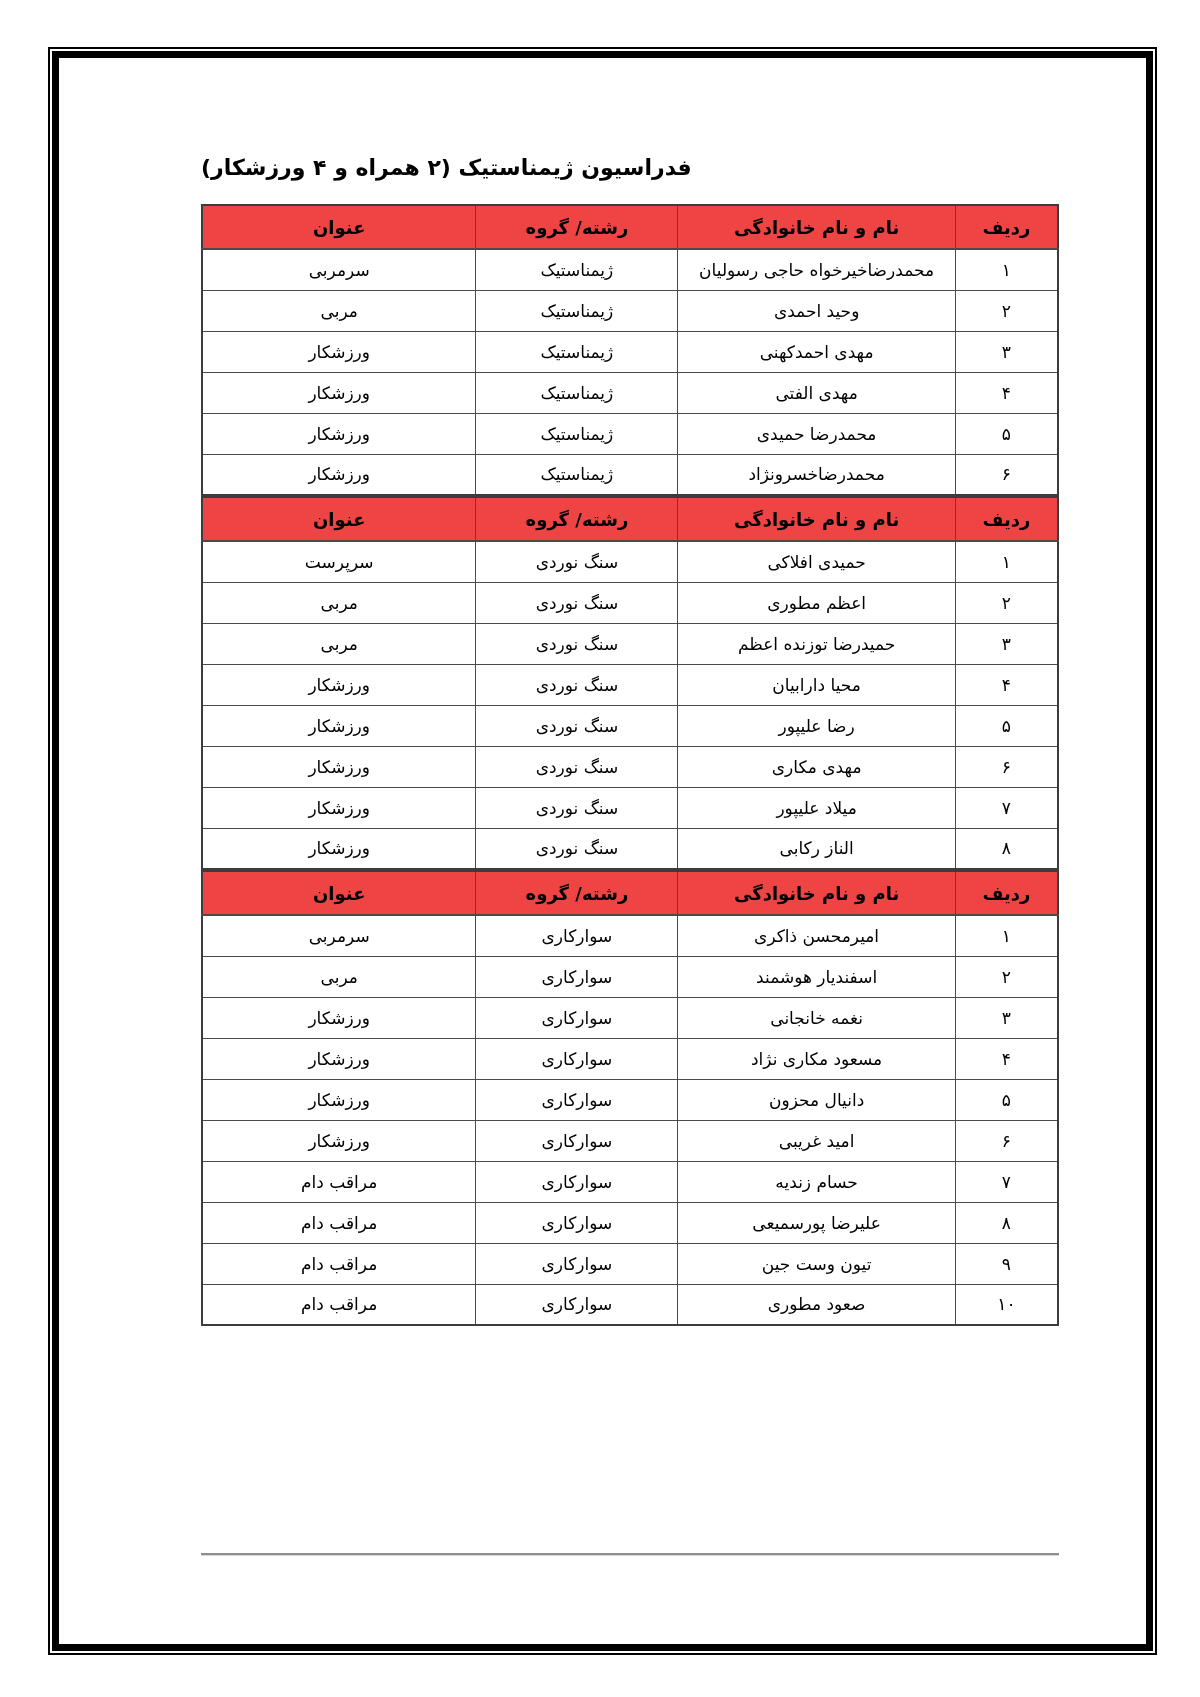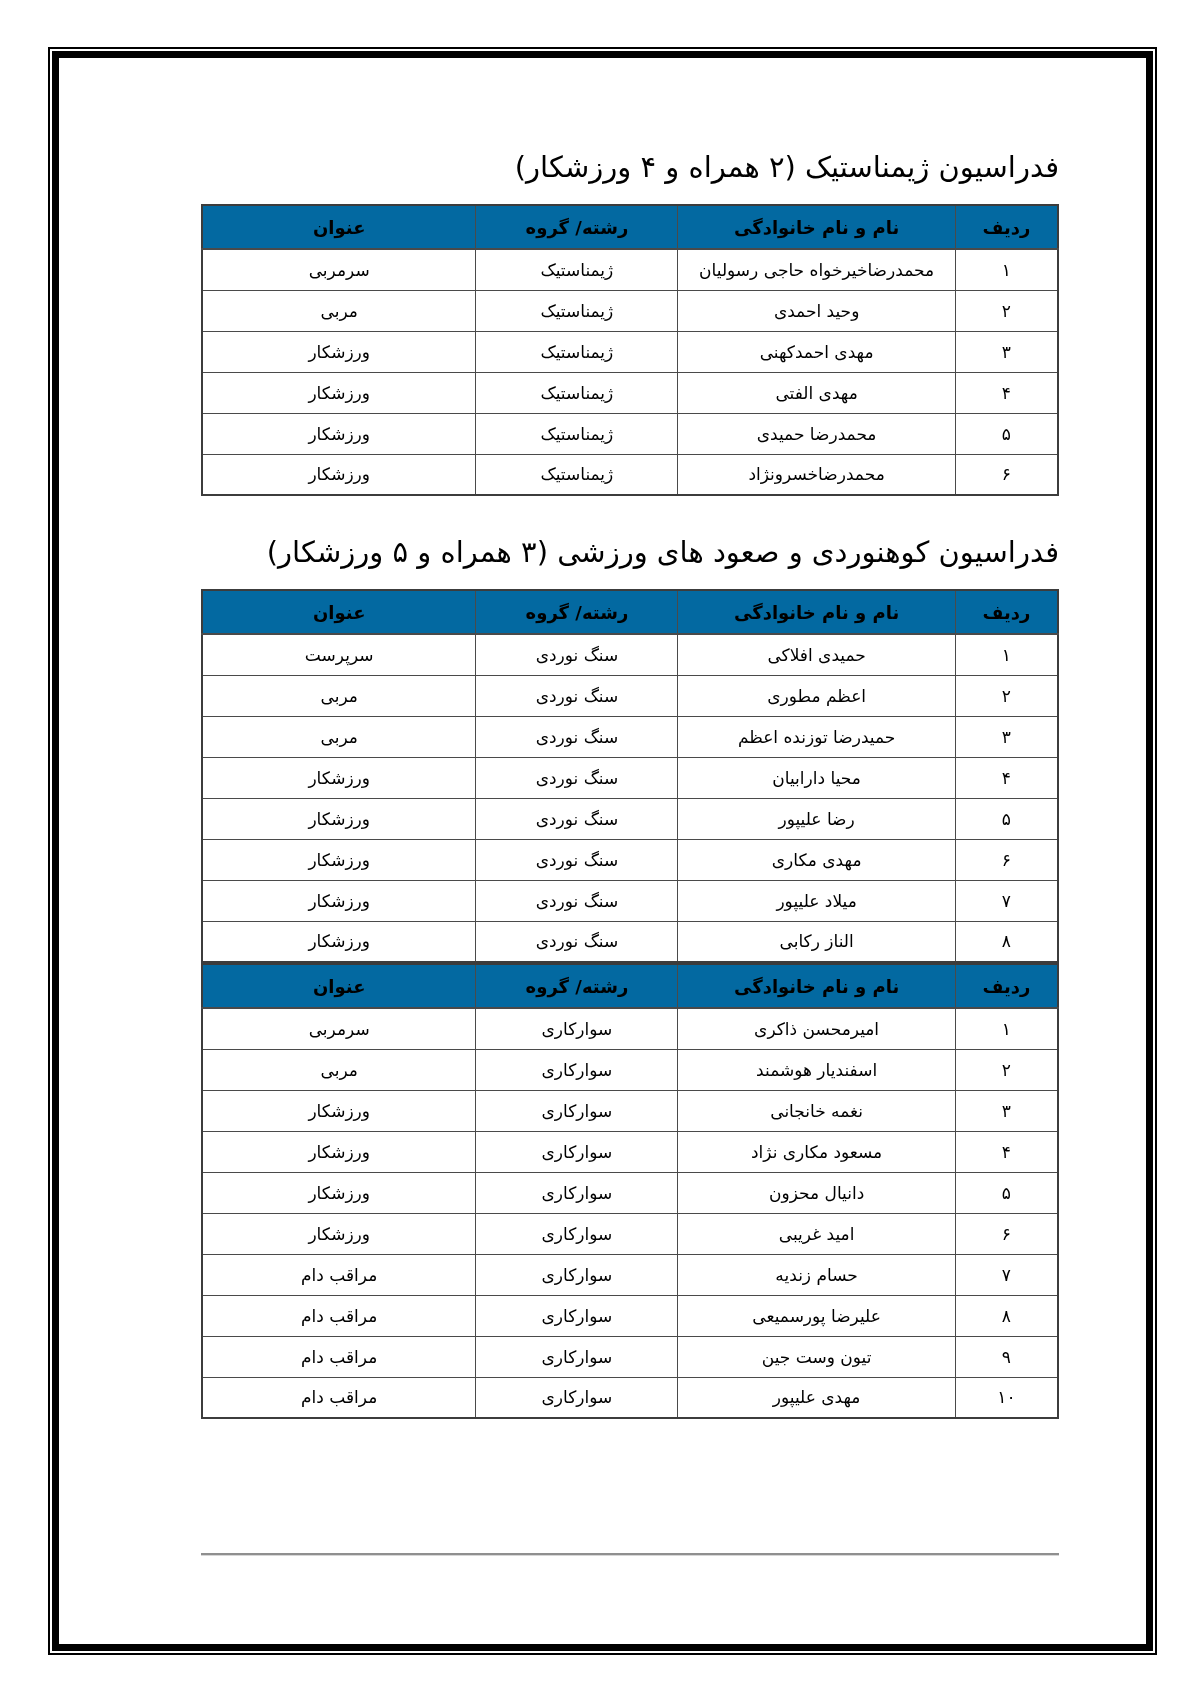--- a/index.html
+++ b/index.html
@@ -29,23 +29,23 @@
 
   
   .content {
     position: absolute;
     left: 201px;
     top: 61px;
     width: 858px;
   }
 
   .section-title {
-    font-size: 29px;
-    font-weight: normal;
-    text-align: right;
+    font-size: 22px;
+    font-weight: bold;
+    text-align: left;
     line-height: 33px;
     margin: 40px 0 20px 0;
     letter-spacing: 0;
   }
   .section:first-child .section-title { margin-top: 90px; }
 
   table.roster {
     width: 100%;
     border-collapse: collapse;
     table-layout: fixed;
@@ -54,21 +54,21 @@
   }
   table.roster th, table.roster td {
     border: 1px solid #4a4a4a;
     text-align: center;
     vertical-align: middle;
     padding: 2px 6px;
     overflow: hidden;
     white-space: nowrap;
   }
   table.roster th {
-    background: #0369a1;
+    background: #ef4444;
     height: 44px;
     font-size: 18px;
     font-weight: bold;
     border-bottom-width: 2px;
   }
   table.roster td {
     height: 41px;
     font-size: 17px;
     background: #ffffff;
   }
@@ -148,21 +148,20 @@
             <td>۶</td>
             <td>محمدرضاخسرونژاد</td>
             <td>ژیمناستیک</td>
             <td>ورزشکار</td>
           </tr>
         </tbody>
     </table>
   </section>
 
   <section class="section">
-    <h2 class="section-title">فدراسیون کوهنوردی و صعود های ورزشی (۳ همراه و ۵ ورزشکار)</h2>
     <table class="roster">
       <colgroup>
         <col class="c-row">
           <col class="c-name">
           <col class="c-field">
           <col class="c-title">
       </colgroup>
       <thead>
           <tr>
             <th>ردیف</th>
@@ -290,21 +289,21 @@
             <td>مراقب دام</td>
           </tr>
           <tr>
             <td>۹</td>
             <td>تیون وست جین</td>
             <td>سوارکاری</td>
             <td>مراقب دام</td>
           </tr>
           <tr>
             <td>۱۰</td>
-            <td>مهدی علیپور</td>
+            <td>صعود مطوری</td>
             <td>سوارکاری</td>
             <td>مراقب دام</td>
           </tr>
         </tbody>
     </table>
   </section>
 </main>
 
 <div class="footer-divider"></div>
 

